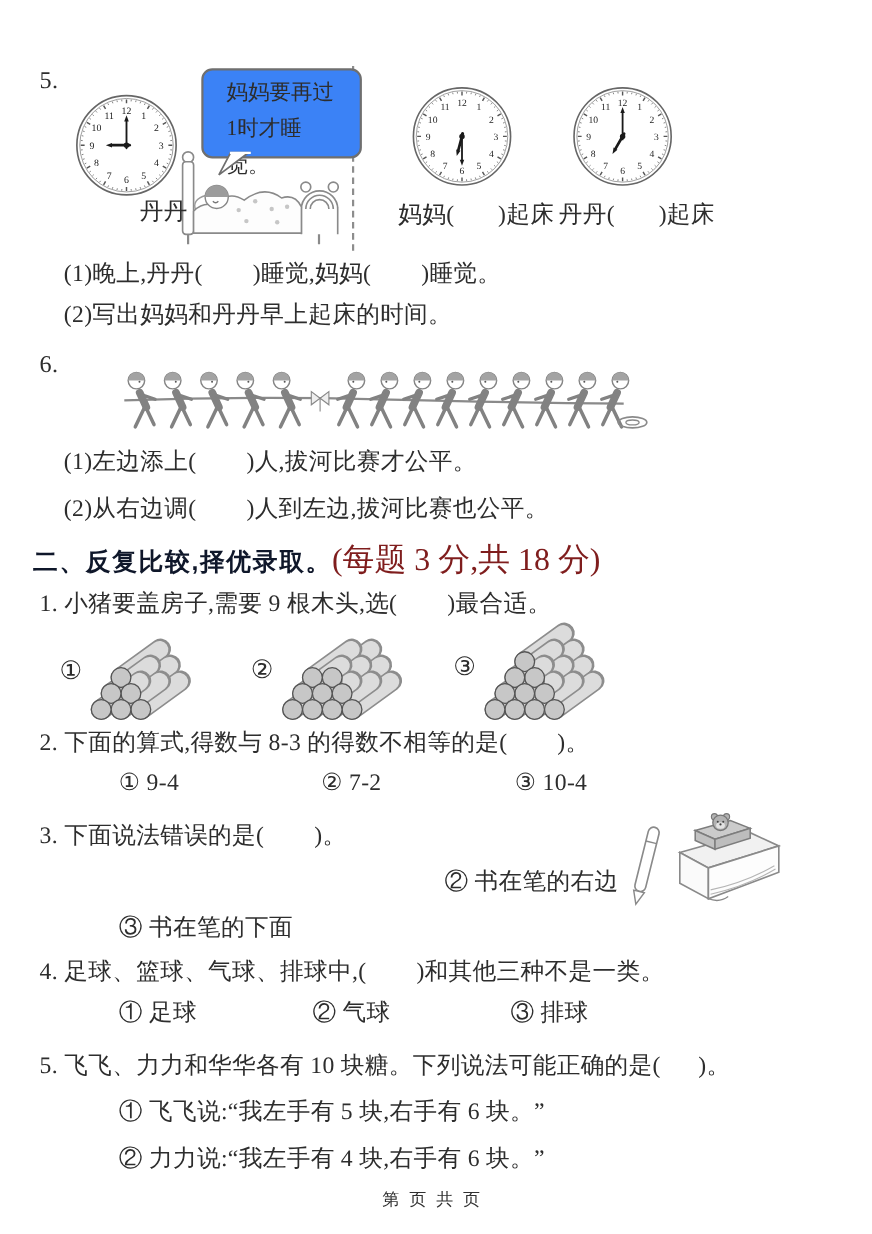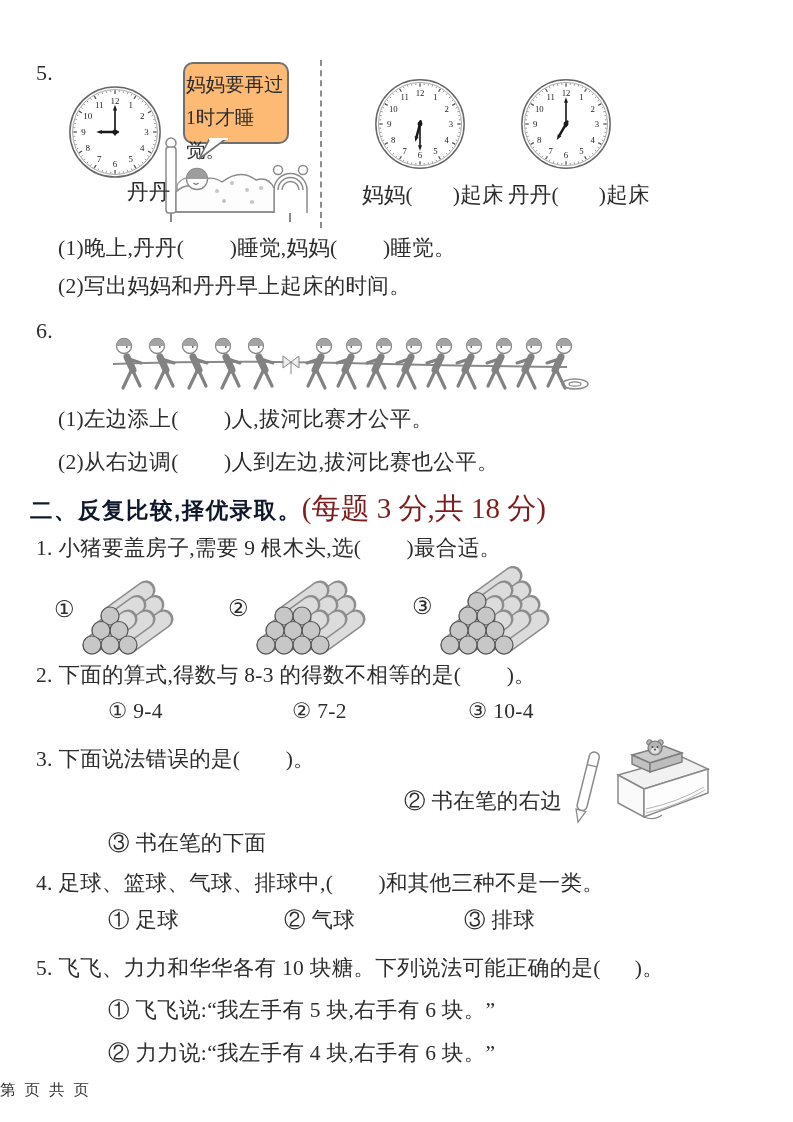--- a/index.html
+++ b/index.html
@@ -6,24 +6,24 @@
   .page{position:relative;width:793px;height:1122px;background:#ffffff;overflow:hidden;
         font-family:"Liberation Serif",serif;color:#2d2d2d;}
   .abs{position:absolute;}
   .t{position:absolute;white-space:nowrap;font-size:21.5px;letter-spacing:.3px;}
   .qnum{font-size:22px;}
   .opt{font-size:21.5px;margin-left:44px;}
   .hdr{position:absolute;white-space:nowrap;}
   .hdr .b{font-family:"Liberation Sans",sans-serif;font-weight:700;font-size:22.5px;color:#0f172a;letter-spacing:1.5px;}
   .hdr .s{font-size:29px;color:#7f1d1d;}
   .bubble{position:absolute;left:183px;top:62px;width:100px;height:70px;
-          border:2px solid #6f6f6f;border-radius:10px;background:#fdba74;
-          padding:4px 1px;font-size:19.5px;line-height:33px;z-index:2;}
+          border:2px solid #6f6f6f;border-radius:10px;background:#3b82f6;
+          padding:4px 21px;font-size:19.5px;line-height:33px;z-index:2;}
   .divider{position:absolute;left:320px;top:60px;height:168px;width:0;border-left:2px dashed #8d8d8d;}
-  .footer{position:absolute;left:0;right:0;top:1080px;
+  .footer{position:absolute;left:0;right:0;top:1080px;text-align:center;
           font-family:"Liberation Sans",sans-serif;font-size:15.5px;letter-spacing:9px;color:#303030;}
   .circlbl{position:absolute;font-size:23px;}
 </style>
 </head>
 <body>
 
 <div class="page">
 
   <div class="t qnum" style="left:36px;top:60px">5.</div>
 

